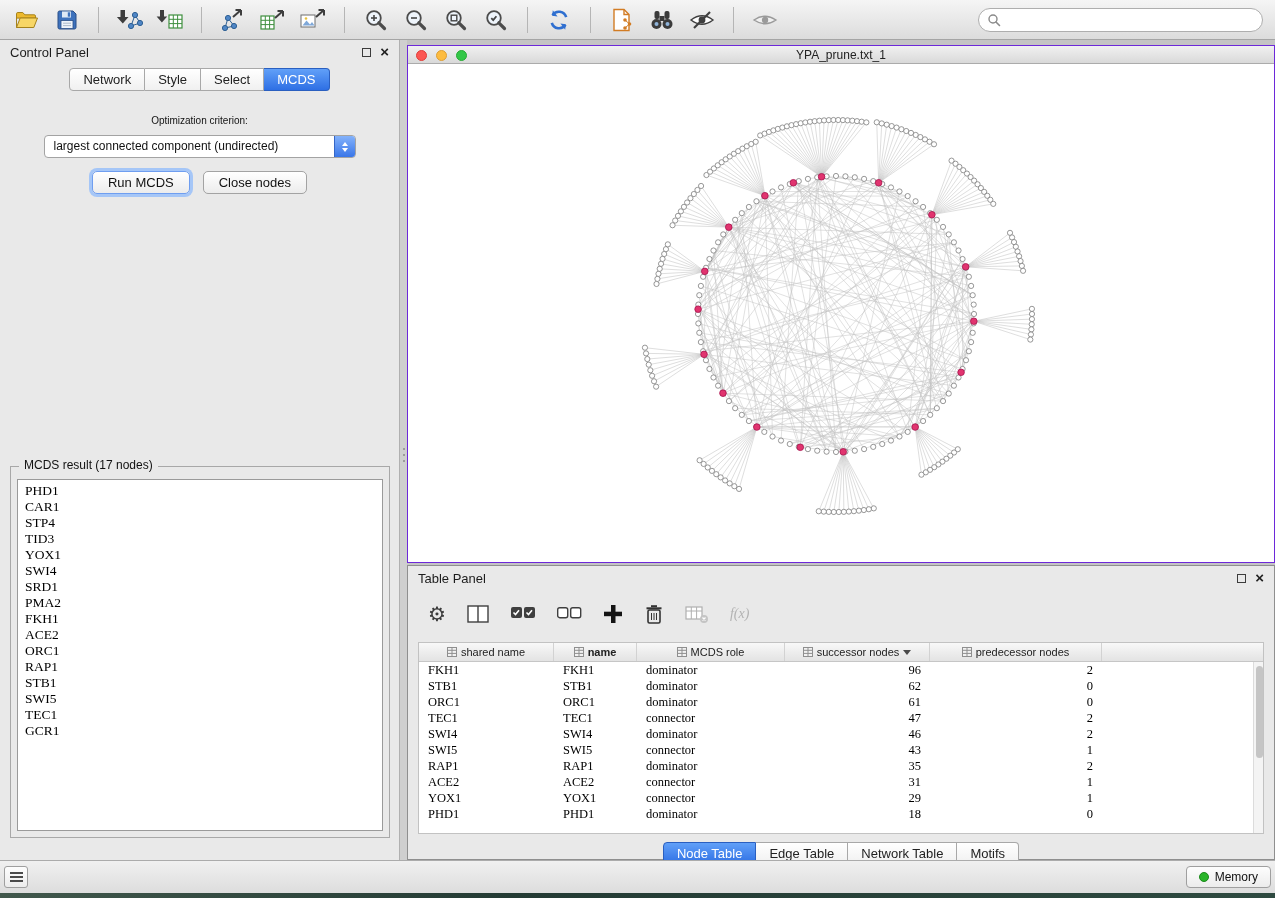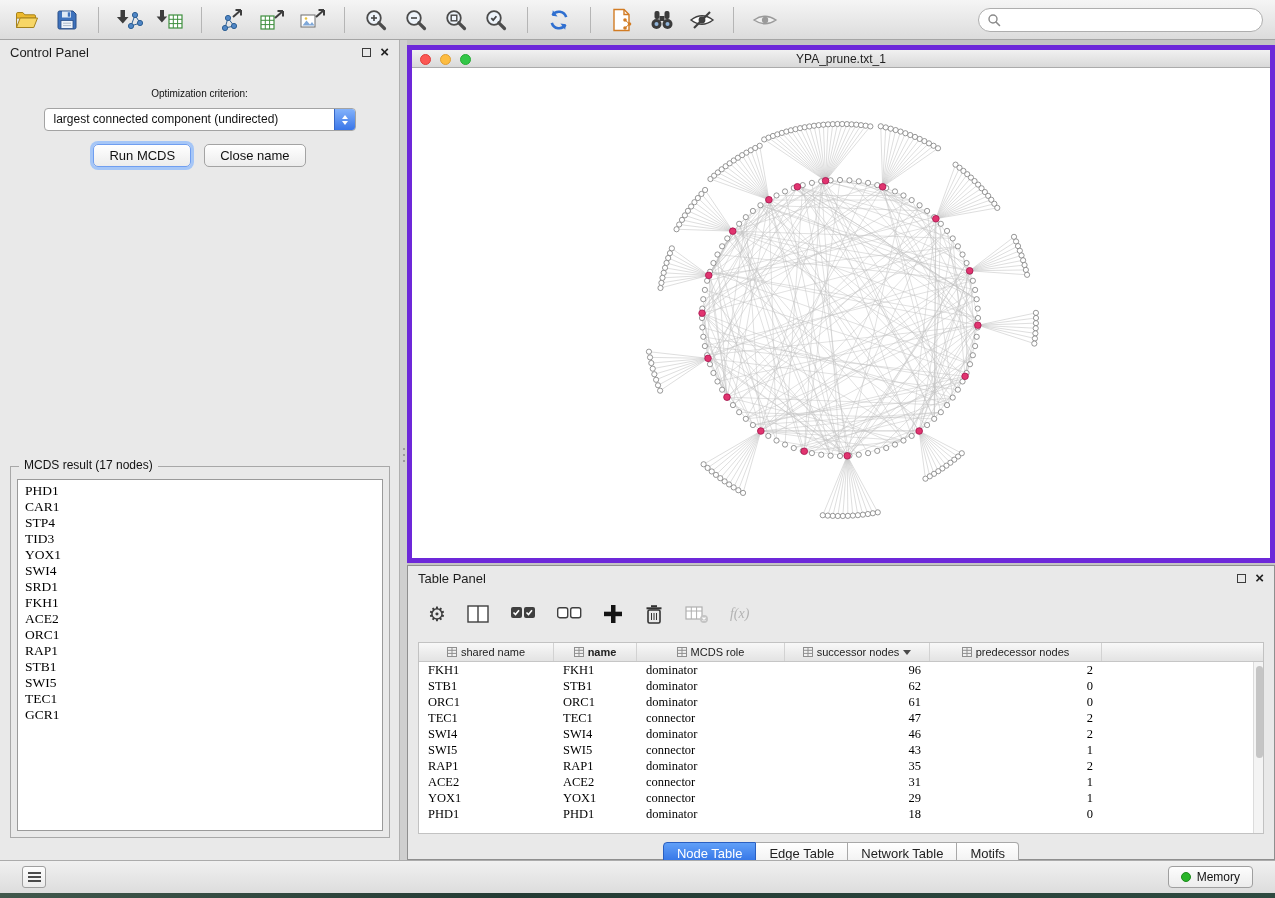--- a/index.html
+++ b/index.html
@@ -41,21 +41,21 @@
   .aqua-btn { font-size:13px; padding:3px 15px; background:linear-gradient(#ffffff,#ececec);
     border:1px solid #a3a3a3; border-radius:5px; color:#111; }
   .aqua-btn.focused { box-shadow:0 0 0 3px #a5c6f7; border-color:#6f9ef0; }
   #result-box { position:absolute; left:10px; top:426px; width:380px; height:372px; border:1px solid #a8a8a8; }
   #result-legend { position:absolute; top:-9px; left:8px; background:#e9e9e9; padding:0 5px; font-size:12px; color:#111; }
   #result-list { position:absolute; left:6px; right:6px; top:12px; bottom:6px; background:#fff; border:1px solid #9a9a9a;
     overflow:hidden; padding:3px 0 0 0; }
   .mcds-item { font-family:"Liberation Serif", serif; font-size:13.5px; line-height:16px; padding-left:7px; color:#000; }
 
   
-  #network-window { position:absolute; left:407px; top:45px; width:868px; height:518px; border:5px solid #6d28d9; background:#f0abfc; }
+  #network-window { position:absolute; left:407px; top:45px; width:868px; height:518px; border:1px solid #6d28d9; background:#f0abfc; }
   #network-titlebar { height:18px; background:linear-gradient(#f1f1f1,#d9d9d9); border-bottom:1px solid #ababab;
     position:relative; display:flex; align-items:center; justify-content:center; font-size:12px; color:#222; }
   .traffic { position:absolute; top:3.5px; width:11px; height:11px; border-radius:50%; }
   #tl-red { left:8px; background:#fc5753; border:1px solid #df3e39; }
   #tl-yellow { left:28px; background:#fdbc40; border:1px solid #de9f34; }
   #tl-green { left:48px; background:#33c748; border:1px solid #27aa35; }
   #network-canvas { position:absolute; left:0; top:18px; right:0; bottom:0; background:#fff; }
 
   
   #divider { position:absolute; left:400px; top:40px; width:7px; height:820px; background:#cfcfcf; }
@@ -76,21 +76,21 @@
   #table-body { position:absolute; left:0; top:19px; right:10px; bottom:0; overflow:hidden; }
   .tr { display:flex; height:16px; }
   .td { font-family:"Liberation Serif", serif; font-size:12.5px; line-height:16px; color:#000; padding-left:9px; }
   .td.num { text-align:right; padding-right:9px; padding-left:0; }
   #v-scrollbar { position:absolute; right:0; top:19px; bottom:0; width:10px; background:#f4f4f4; border-left:1px solid #dcdcdc; }
   #v-thumb { position:absolute; left:1.5px; top:4px; width:7px; height:92px; background:#c5c5c5; border-radius:4px; }
   #table-tabs { position:absolute; left:0; right:0; top:272px; display:flex; justify-content:center; }
 
   
   #status-bar { position:absolute; left:0; top:860px; width:1275px; height:33px; background:linear-gradient(#f0f0f0,#dddddd);
-    border-top:1px solid #ababab; display:flex; align-items:center; padding:0 22px; }
+    border-top:1px solid #ababab; display:flex; align-items:center; padding:0 4px; }
   #list-button { width:24px; height:22px; border:1px solid #9f9f9f; border-radius:3px; background:linear-gradient(#fdfdfd,#ececec);
     display:flex; flex-direction:column; justify-content:center; align-items:center; gap:2.5px; }
   #list-button span { display:block; width:13px; height:1.8px; background:#4a4a4a; }
   #memory-button { margin-left:auto; height:22px; display:flex; align-items:center; gap:6px; padding:0 12px;
     background:linear-gradient(#fdfdfd,#ececec); border:1px solid #9f9f9f; border-radius:4px; font-size:12px; color:#111; }
   #memory-dot { width:10px; height:10px; border-radius:50%; background:#28b428; border:1px solid #1c8a1c; }
 
   #bottom-strip { position:absolute; left:0; top:893px; width:1275px; height:5px;
     background:linear-gradient(90deg,#41584c,#243b34 40%,#2e4a40); }
 </style>
@@ -256,42 +256,49 @@
   </div>
 
   <div id="control-panel">
     <div class="panel-titlebar">
       <span>Control Panel</span>
       <span class="win-controls">
         <span class="win-float"></span>
         <span class="win-close">×</span>
       </span>
     </div>
+    <div class="segrow">
+        <div class="seg">Network</div>
+        <div class="seg">Style</div>
+        <div class="seg">Select</div>
+        <div class="seg selected">MCDS</div>
+      </div>
     <div id="opt-label">Optimization criterion:</div>
     <div id="criterion-dropdown">
       <span>largest connected component (undirected)</span>
       <span class="dd-cap">
           <span class="chev-up"></span>
           <span class="chev-down"></span>
         </span>
     </div>
     <div id="cp-buttons">
       <button class="aqua-btn focused">Run MCDS</button>
-      <button class="aqua-btn">Close name</button>
+      <button class="aqua-btn">Close nodes</button>
     </div>
     <div id="result-box">
       <span id="result-legend">MCDS result (17 nodes)</span>
       <div id="result-list">
           <div class="mcds-item">PHD1</div>
           <div class="mcds-item">CAR1</div>
           <div class="mcds-item">STP4</div>
           <div class="mcds-item">TID3</div>
           <div class="mcds-item">YOX1</div>
           <div class="mcds-item">SWI4</div>
           <div class="mcds-item">SRD1</div>
+          <div class="mcds-item">PMA2</div>
           <div class="mcds-item">FKH1</div>
           <div class="mcds-item">ACE2</div>
           <div class="mcds-item">ORC1</div>
           <div class="mcds-item">RAP1</div>
           <div class="mcds-item">STB1</div>
           <div class="mcds-item">SWI5</div>
           <div class="mcds-item">TEC1</div>
           <div class="mcds-item">GCR1</div>
         </div>
     </div>

